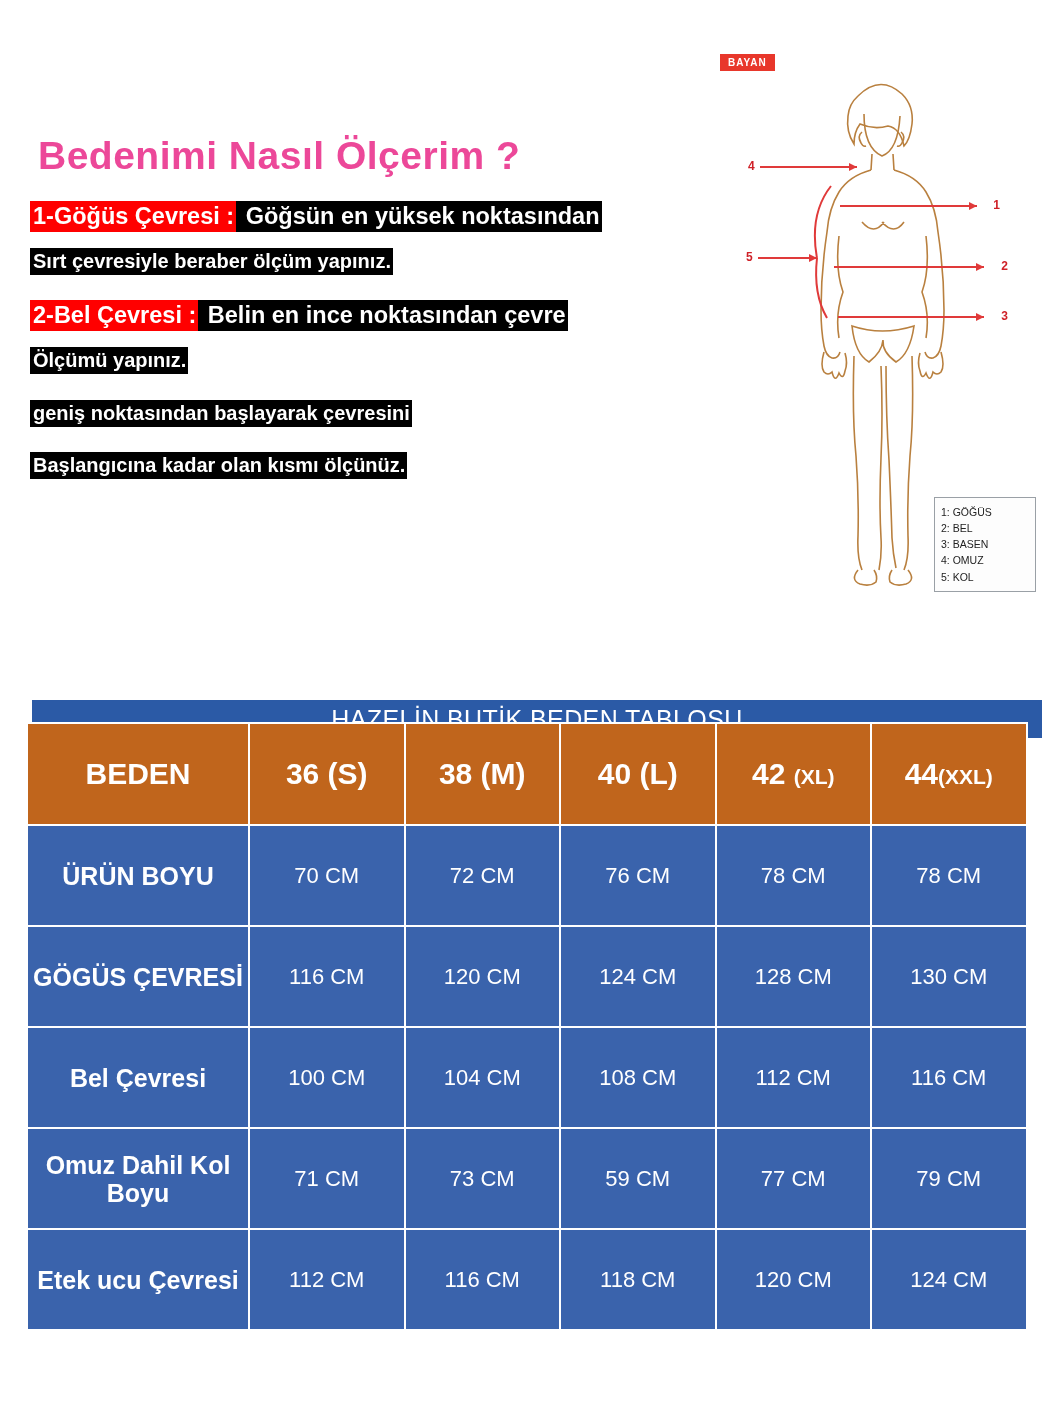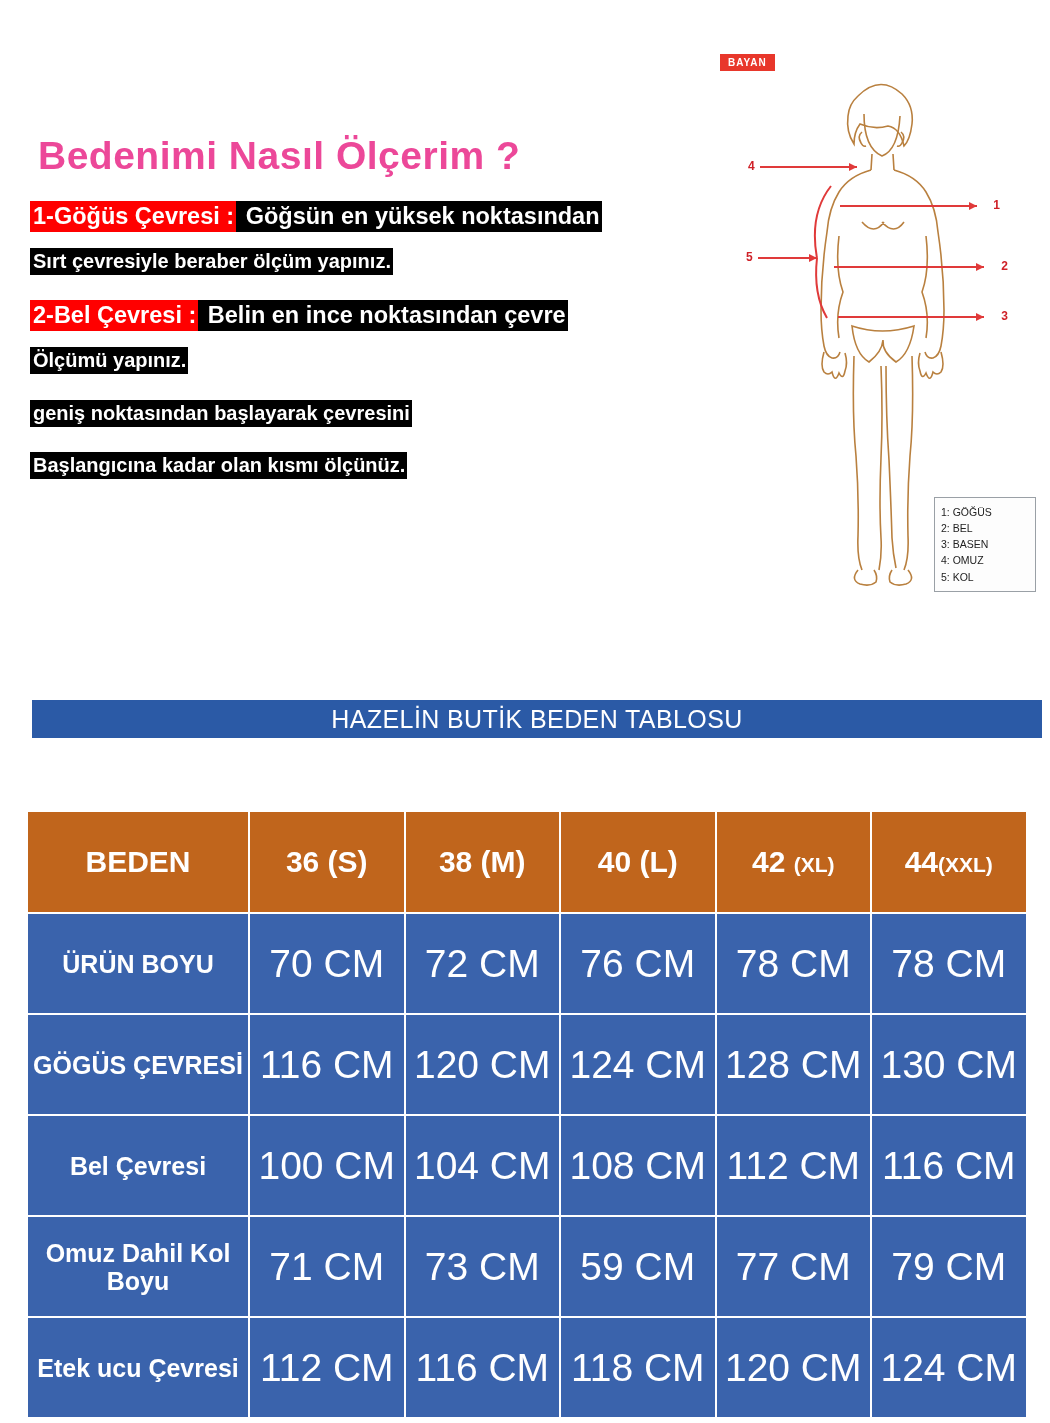--- a/index.html
+++ b/index.html
@@ -110,21 +110,21 @@
     font-size: 25px;
     display: flex;
     align-items: center;
     justify-content: center;
     letter-spacing: 0.4px;
     margin-left: 12px;
   }
   table.size-table {
     position: absolute;
     left: 26px;
-    top: 810px;
+    top: 722px;
     width: 1000px;
     border-collapse: collapse;
     table-layout: fixed;
   }
   table.size-table td, table.size-table th {
     border: 2px solid #ffffff;
     text-align: center;
     vertical-align: middle;
     color: #ffffff;
   }
@@ -133,21 +133,21 @@
     height: 98px;
     font-size: 30px;
     font-weight: bold;
   }
   table.size-table thead th .sub {
     font-size: 21px;
   }
   table.size-table tbody td {
     background: #3a63ac;
     height: 97px;
-    font-size: 39px;
+    font-size: 22px;
   }
   table.size-table tbody td.rowhead {
     font-size: 25px;
     font-weight: bold;
     line-height: 1.12;
   }
   table.size-table col.c0 { width: 222px; }
   table.size-table col.cx { width: 155.5px; }
 </style>
 </head>

